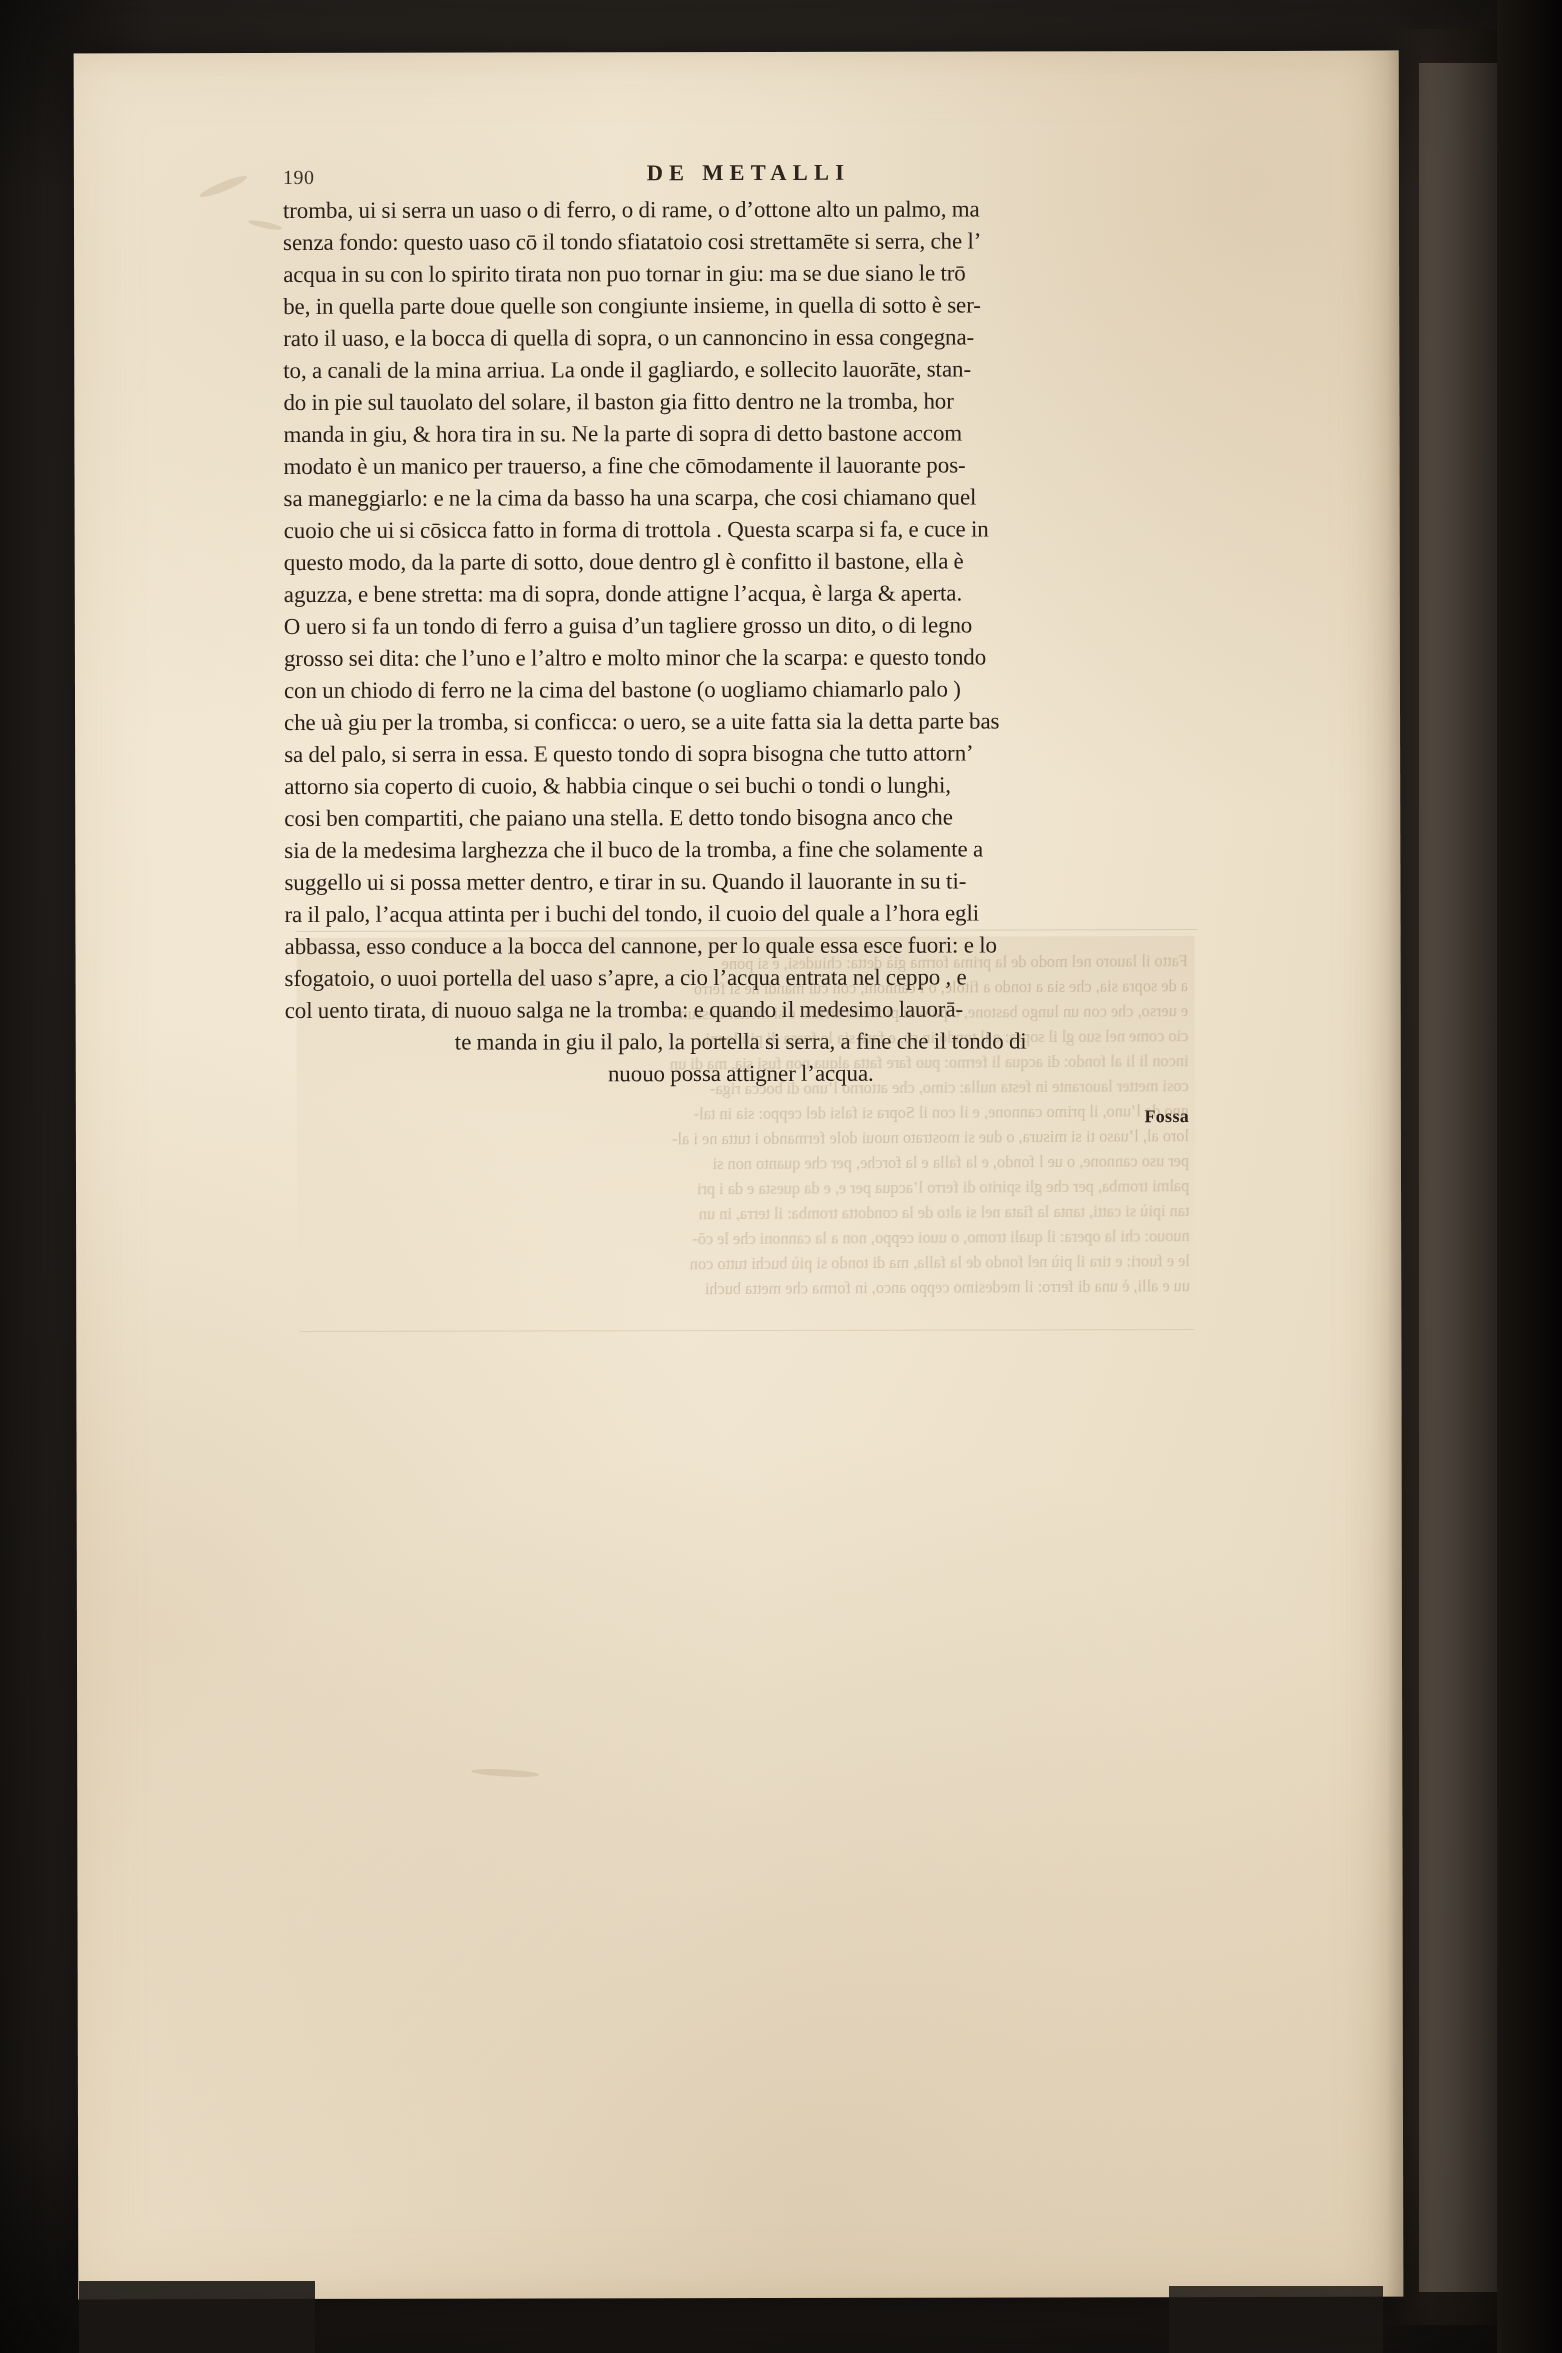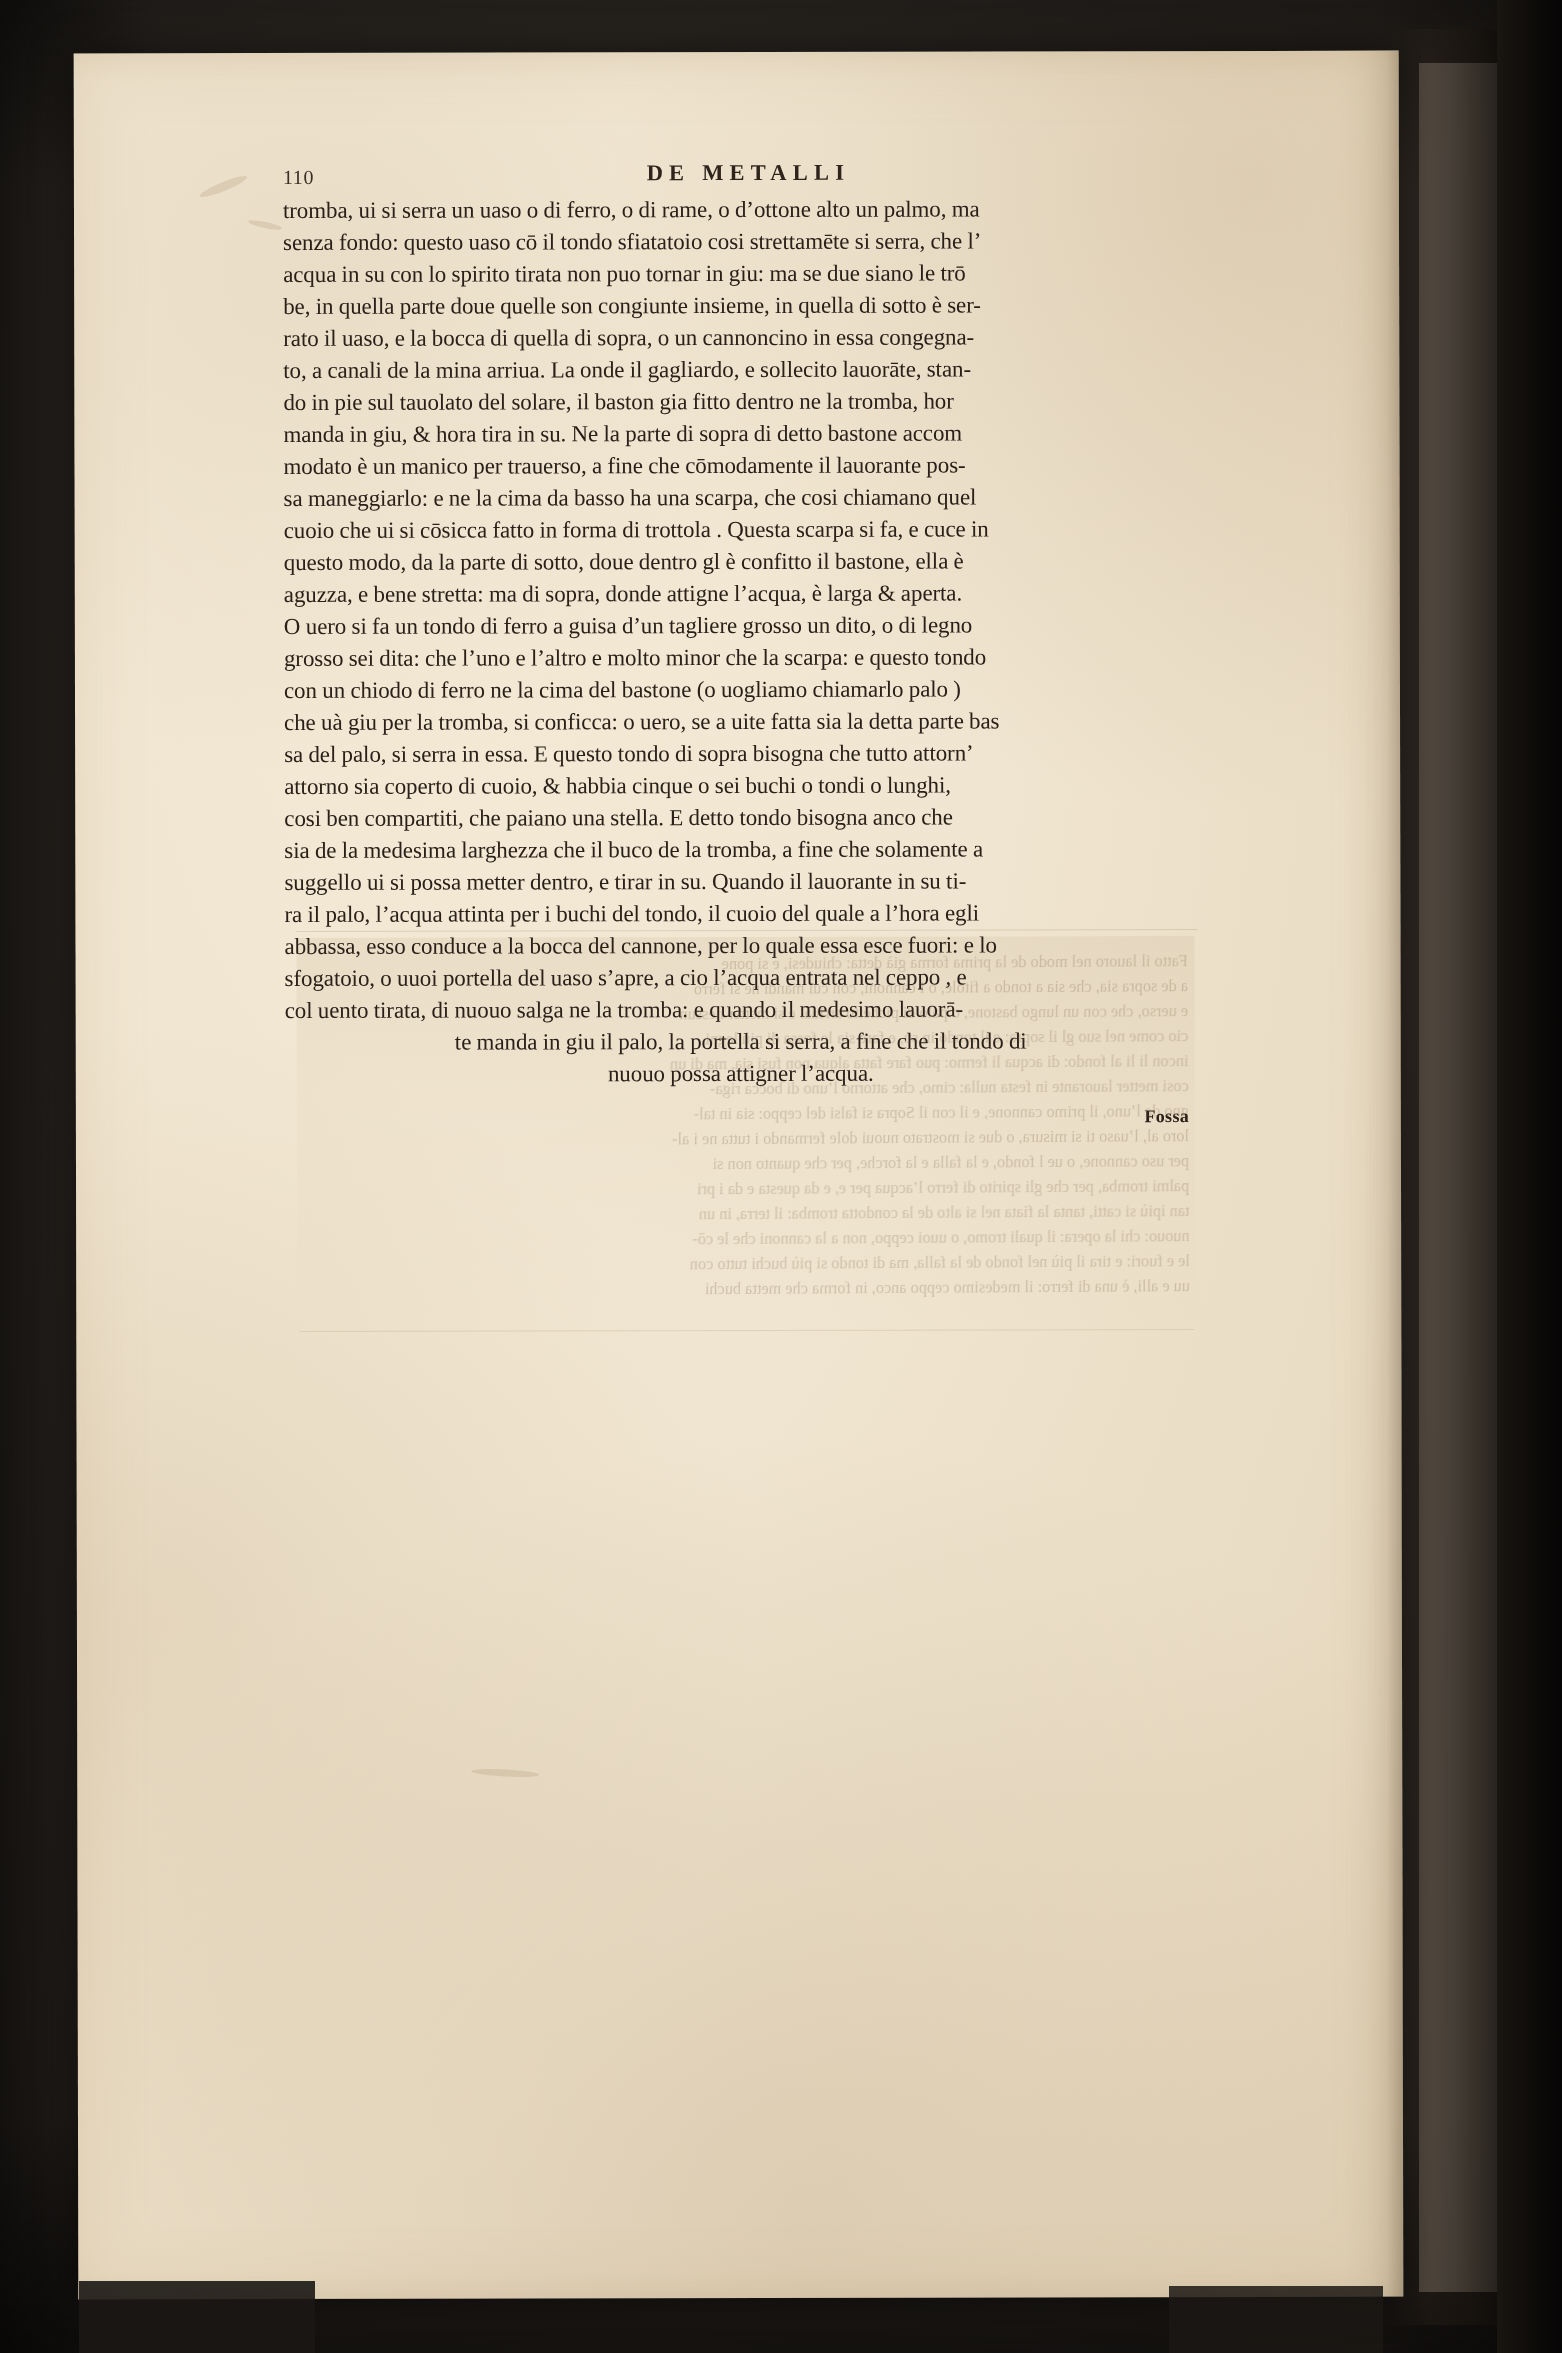--- a/index.html
+++ b/index.html
@@ -261,21 +261,21 @@
     <div class="scuff" style="left:174px; top:169px; width:34px; height:5.6px; transform:rotate(12deg);"></div>
     <div class="scuff" style="left:394px; top:1717px; width:68px; height:6.8px; transform:rotate(3deg);"></div>
 
     <div id="plate-edge"></div>
     <div id="showthrough-band"></div>
     <div id="plate-edge-2"></div>
 
     <div id="text-block">
 
       <div class="header-row">
-        <div id="folio">110</div>
+        <div id="folio">190</div>
         <div id="running-head">DE METALLI</div>
       </div>
 
       <div id="body-text">
         <p>tromba, ui si serra un uaso o di ferro, o di rame, o d’ottone alto un palmo, ma</p>
         <p>senza fondo: questo uaso cō il tondo sfiatatoio cosi strettamēte si serra, che l’</p>
         <p>acqua in su con lo spirito tirata non puo tornar in giu: ma se due siano le trō</p>
         <p>be, in quella parte doue quelle son congiunte insieme, in quella di sotto è ser-</p>
         <p>rato il uaso, e la bocca di quella di sopra, o un cannoncino in essa congegna-</p>
         <p>to, a canali de la mina arriua. La onde il gagliardo, e sollecito lauorāte, stan-</p>

